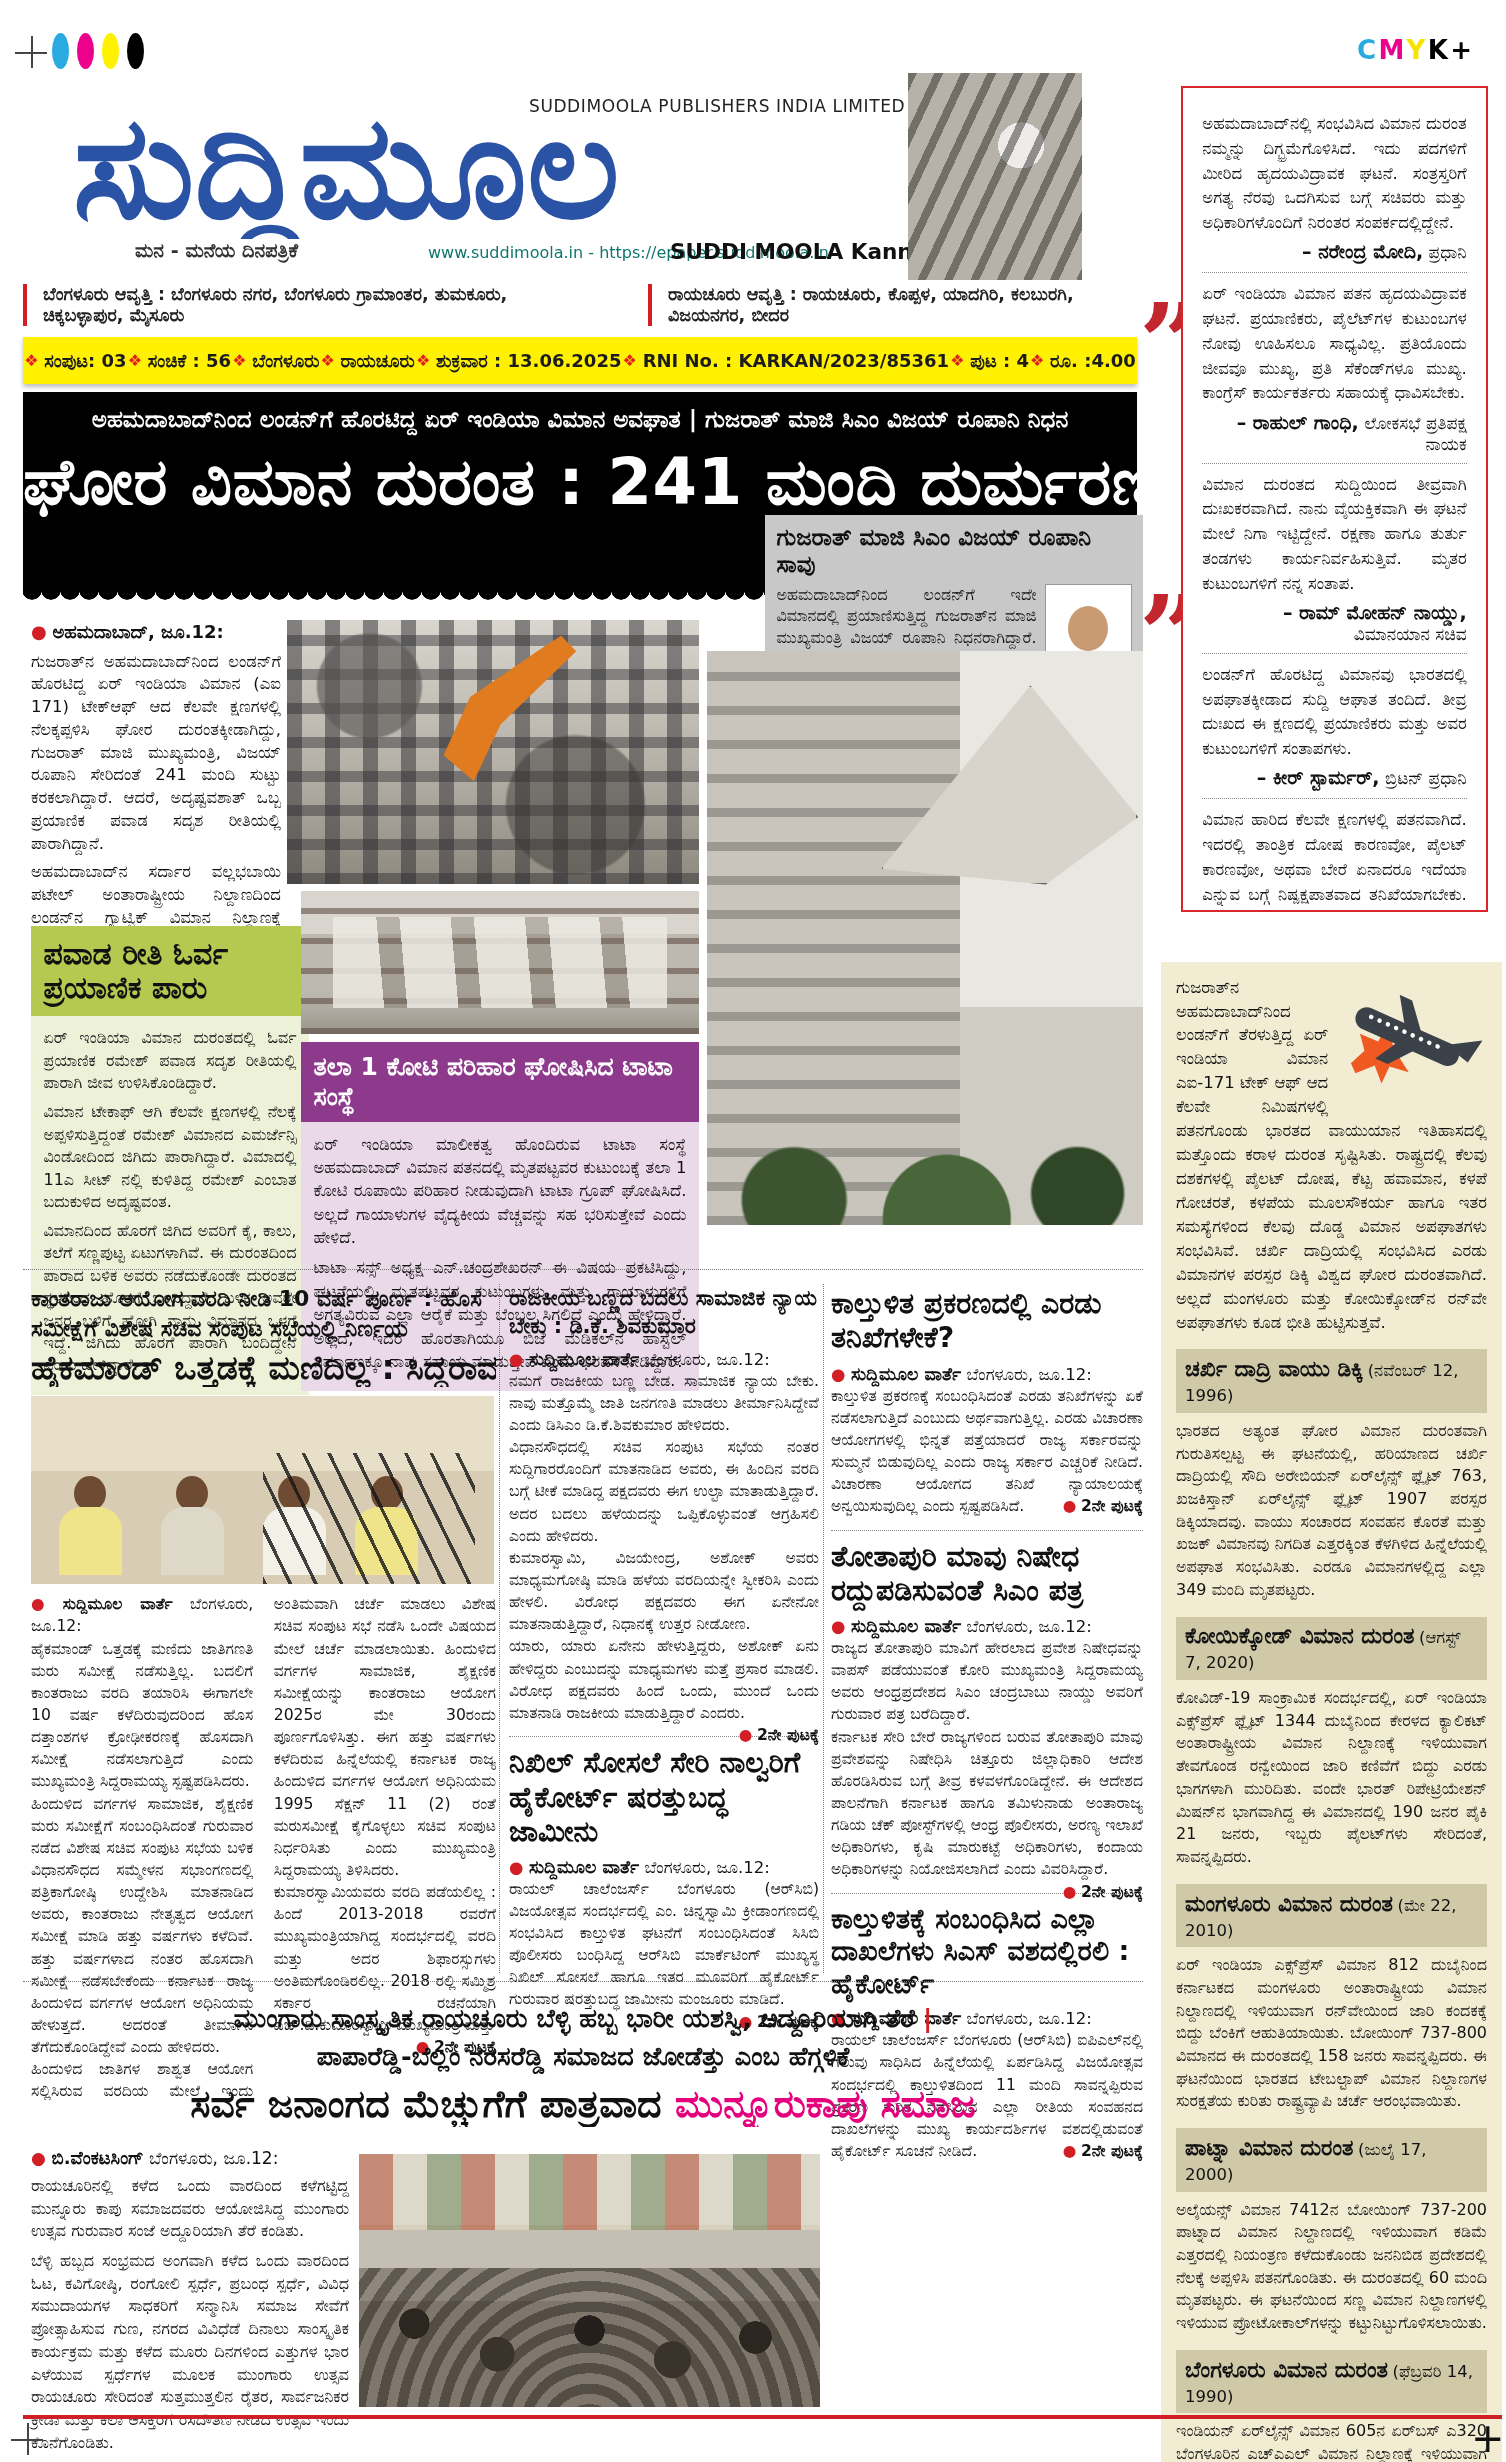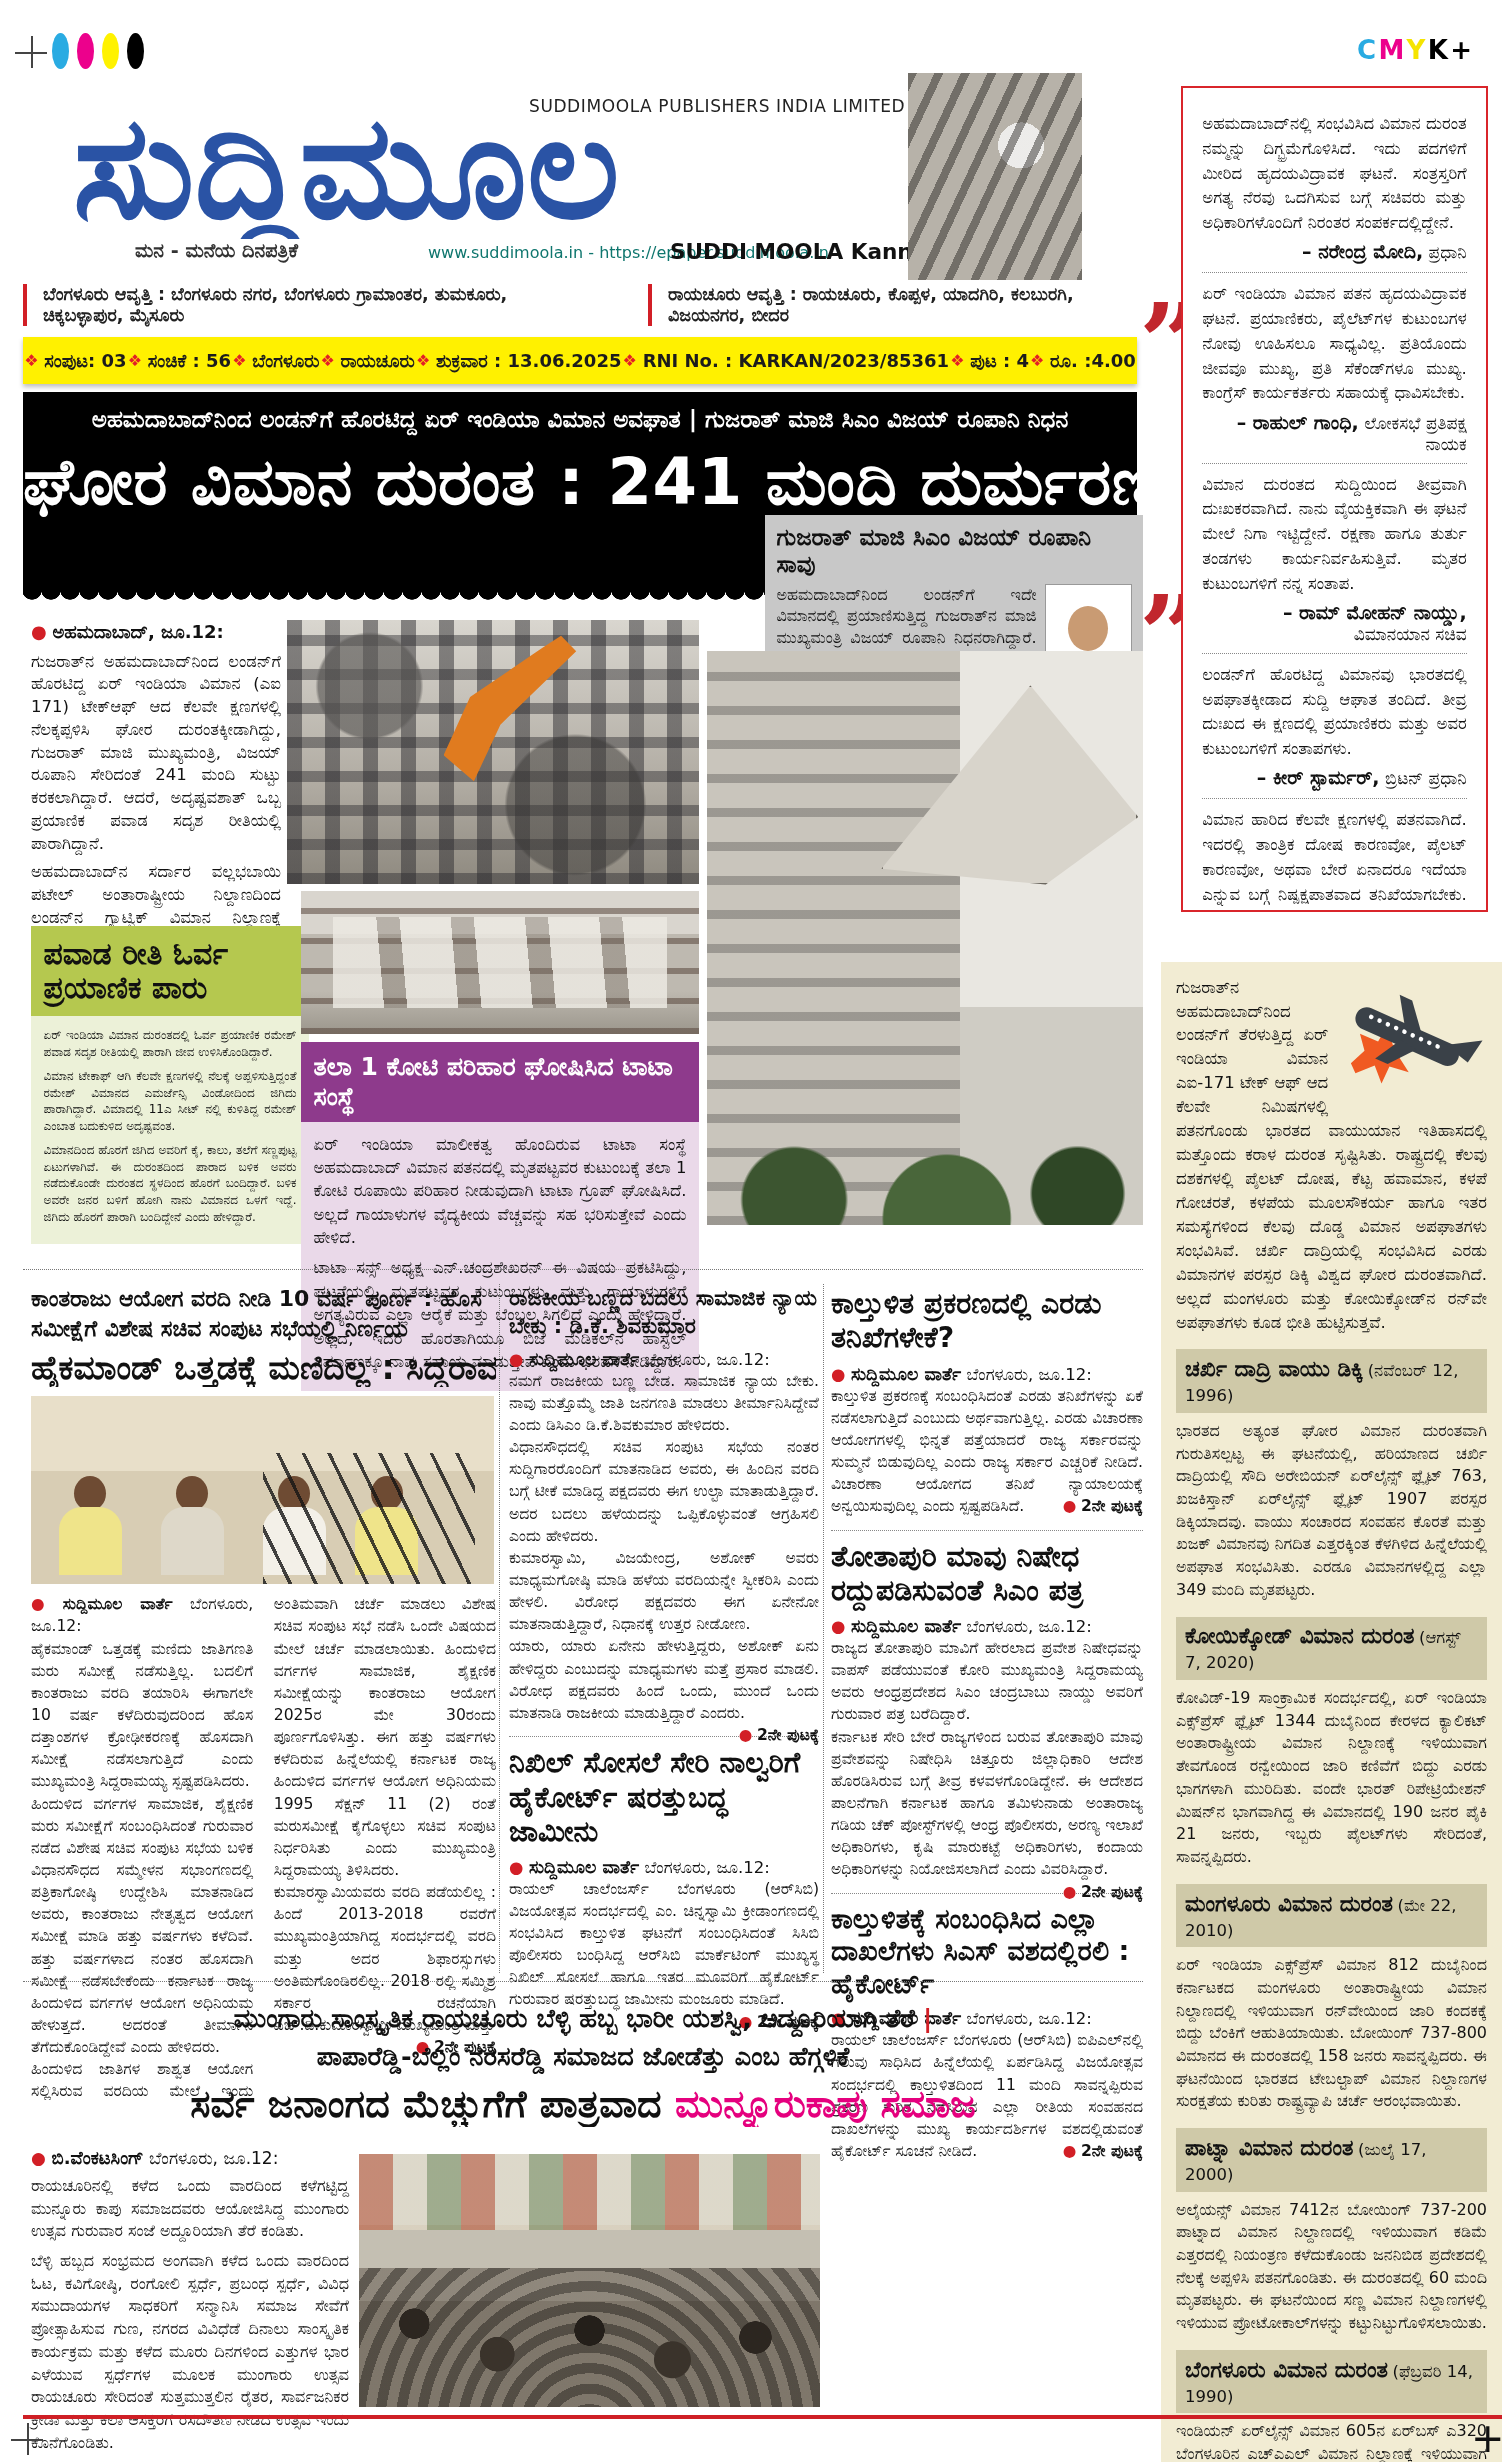--- a/index.html
+++ b/index.html
@@ -96,21 +96,21 @@
   
   .col-lead{position:absolute;left:31px;top:620px;width:250px;font-size:16.5px;line-height:1.38;text-align:justify;}
   .dateline{font-size:18px;font-weight:bold;text-align:left;}
   .blt{color:#d21f26;font-style:normal;margin-right:5.7px;}
   .jump{float:right;font-weight:bold;white-space:nowrap;}
   .jump i{color:#d21f26;font-style:normal;margin-right:4.5px;}
   p.body{margin:5.7px 0 0 0;}
   
   .greenbox{position:absolute;left:31px;top:926px;width:278px;}
   .g-head{background:#b5c84f;padding:11.4px 12.5px;font-size:30px;font-weight:bold;line-height:1.12;color:#111;}
-  .g-body{background:#ecf1d8;padding:11.4px 12.5px;font-size:12px;line-height:1.4;text-align:justify;}
+  .g-body{background:#ecf1d8;padding:11.4px 12.5px;font-size:16px;line-height:1.4;text-align:justify;}
   .g-body p{margin:0 0 6.8px 0;}
   .tatabox{position:absolute;left:301px;top:1042px;width:398px;}
   .t-head{background:#8e3a8c;color:#fff;padding:10.2px 12.5px;font-size:25px;font-weight:bold;}
   .t-body{background:#ead9e9;padding:10.2px 12.5px;font-size:16.5px;line-height:1.42;text-align:justify;}
   .t-body p{margin:0 0 6.8px 0;}
   .rupbox{position:absolute;left:765px;top:515px;width:378px;height:160px;background:#c8c8c8;padding:9px 11.4px;box-sizing:border-box;overflow:hidden;}
   .r-head{font-size:23px;font-weight:bold;margin-bottom:5.7px;}
   .r-body{font-size:16px;line-height:1.35;text-align:justify;}
   .portrait{float:right;width:85px;height:96px;background:#fff;border:1.7px solid #999;margin:0 0 3.4px 8px;position:relative;}
   .portrait .face{position:absolute;left:50%;top:22%;width:40px;height:45px;border-radius:50%;background:#c99b73;transform:translateX(-50%);}

